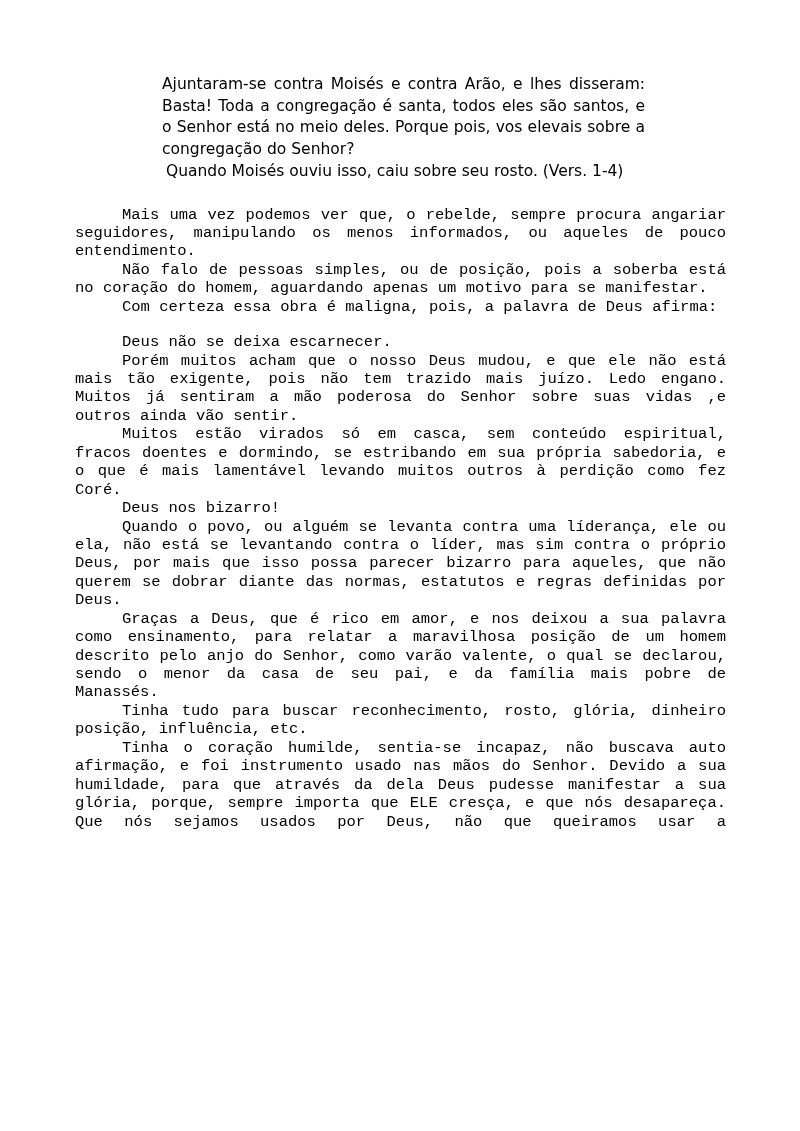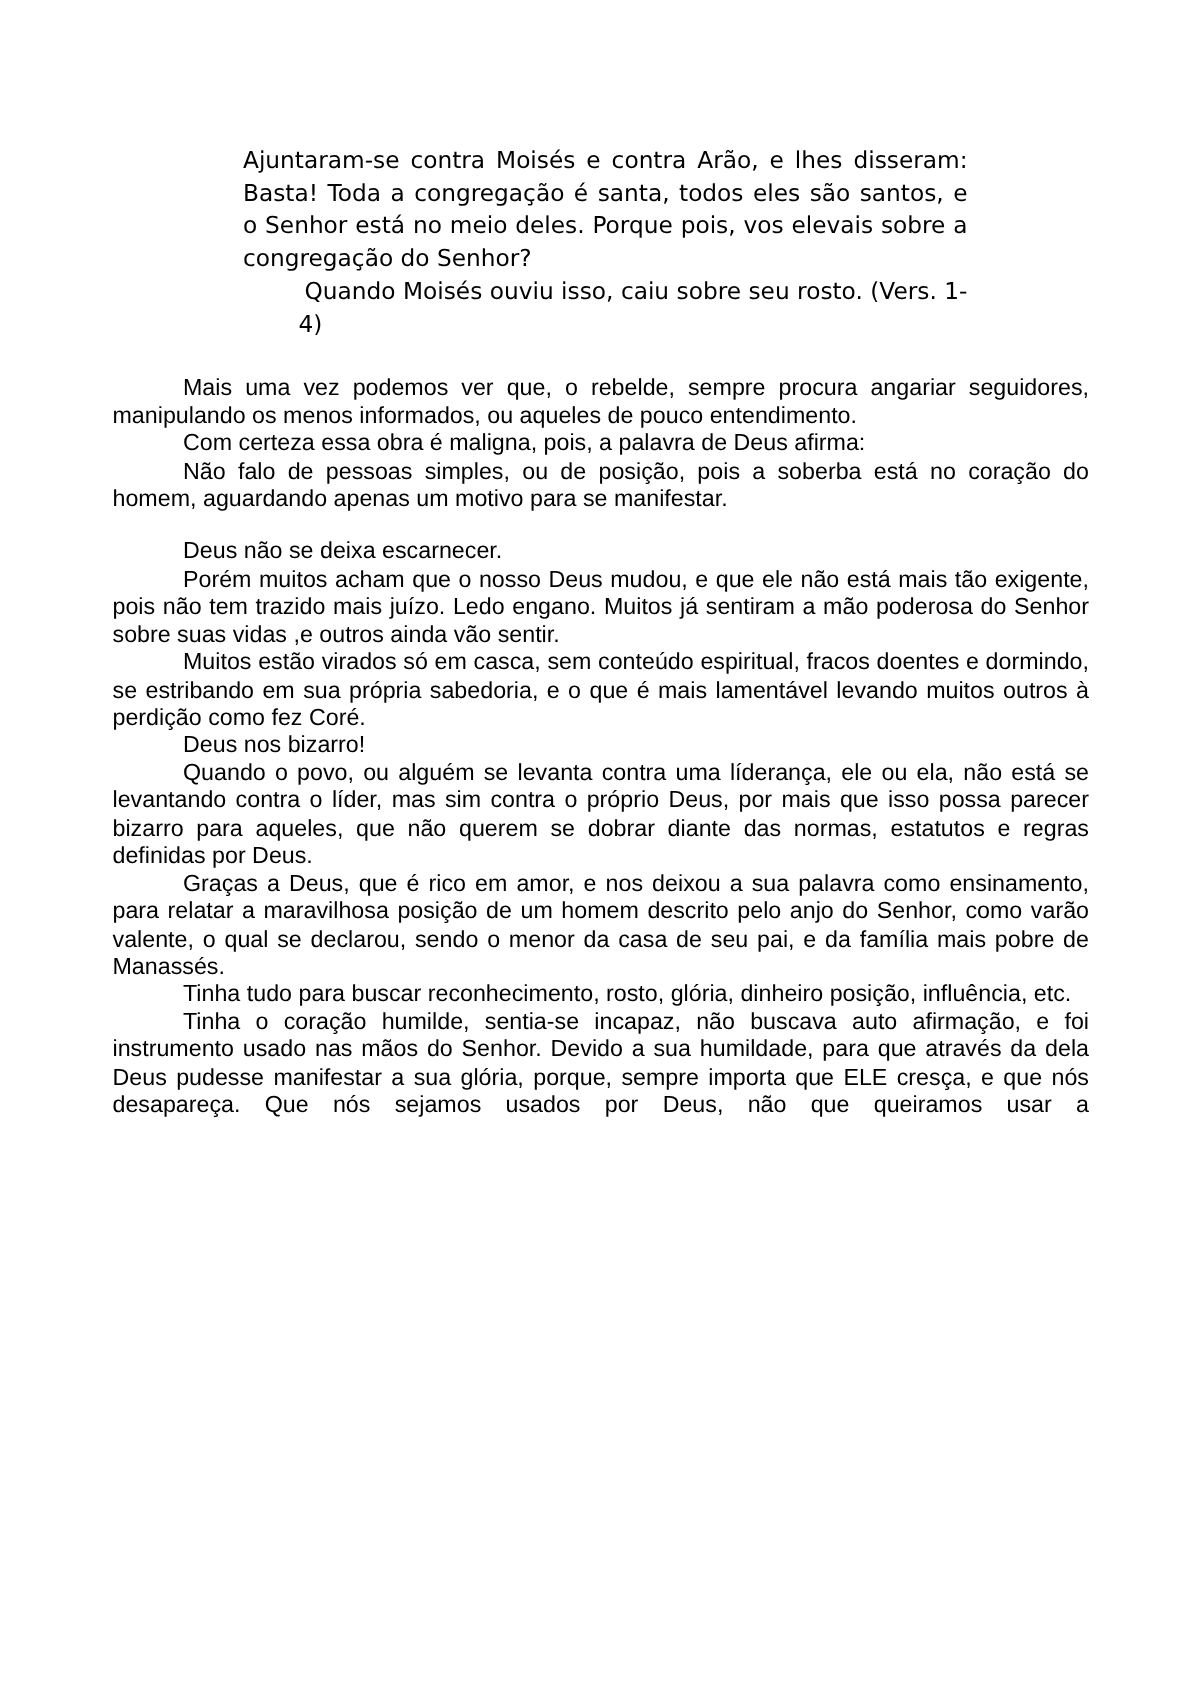--- a/index.html
+++ b/index.html
@@ -13,75 +13,75 @@
     height: 1131px;
     background: #ffffff;
     overflow: hidden;
     color: #000000;
   }
   .content {
     position: absolute;
     top: 0;
     left: 75px;
     width: 651px;
-    padding-top: 97px;
+    padding-top: 74px;
     box-sizing: content-box;
   }
   
   .quote {
     margin: 0 0 0 87px;
     width: 483px;
     font-family: "DejaVu Sans", sans-serif;
     font-size: 15.5px;
     line-height: 21.7px;
     text-align: justify;
     color: #000000;
   }
   .quote p {
     margin: 0;
     padding: 0;
   }
   .quote p.qi {
     text-indent: 4px;
-    margin-left: 37px;
   }
   .quote-1 { margin-bottom: 23px; }
   .quote-2 { margin-bottom: 11px; }
   
   .body-block {
     font-family: "Liberation Sans", sans-serif;
     font-size: 15.5px;
     line-height: 18.43px;
     text-align: justify;
     color: #000000;
   }
   .body-block p {
     margin: 0;
     padding: 0;
     text-indent: 47px;
+    font-family: Liberation Mono, monospace;
   }
   .intro-block { margin-bottom: 17px; }
   
   .force-justify-last { text-align-last: justify; }
 </style>
 </head>
 <body>
 
 <div class="page">
   <div class="content">
 
     <div class="quote quote-1">
       <p>Ajuntaram-se contra Moisés e contra Arão, e lhes disseram: Basta! Toda a congregação é santa, todos eles são santos, e o Senhor está no meio deles. Porque pois, vos elevais sobre a congregação do Senhor?</p>
       <p class="qi">Quando Moisés ouviu isso, caiu sobre seu rosto. (Vers. 1-4)</p>
     </div>
 
     <div class="body-block intro-block">
       <p>Mais uma vez podemos ver que, o rebelde, sempre procura angariar seguidores, manipulando os menos informados, ou aqueles de pouco entendimento.</p>
+      <p>Não falo de pessoas simples, ou de posição, pois a soberba está no coração do homem, aguardando apenas um motivo para se manifestar.</p>
       <p>Com certeza essa obra é maligna, pois, a palavra de Deus afirma:</p>
-      <p>Não falo de pessoas simples, ou de posição, pois a soberba está no coração do homem, aguardando apenas um motivo para se manifestar.</p>
     </div>
 
 
     <div class="body-block main-block">
       <p>Deus não se deixa escarnecer.</p>
       <p>Porém muitos acham que o nosso Deus mudou, e que ele não está mais tão exigente, pois não tem trazido mais juízo. Ledo engano. Muitos já sentiram a mão poderosa do Senhor sobre suas vidas ,e outros ainda vão sentir.</p>
       <p>Muitos estão virados só em casca, sem conteúdo espiritual, fracos doentes e dormindo, se estribando em sua própria sabedoria, e o que é mais lamentável levando muitos outros à perdição como fez Coré.</p>
       <p>Deus nos bizarro!</p>
       <p>Quando o povo, ou alguém se levanta contra uma líderança, ele ou ela, não está se levantando contra o líder, mas sim contra o próprio Deus, por mais que isso possa parecer bizarro para aqueles, que não querem se dobrar diante das normas, estatutos e regras definidas por Deus.</p>
       <p>Graças a Deus, que é rico em amor, e nos deixou a sua palavra como ensinamento, para relatar a maravilhosa posição de um homem descrito pelo anjo do Senhor, como varão valente, o qual se declarou, sendo o menor da casa de seu pai, e da família mais pobre de Manassés.</p>

